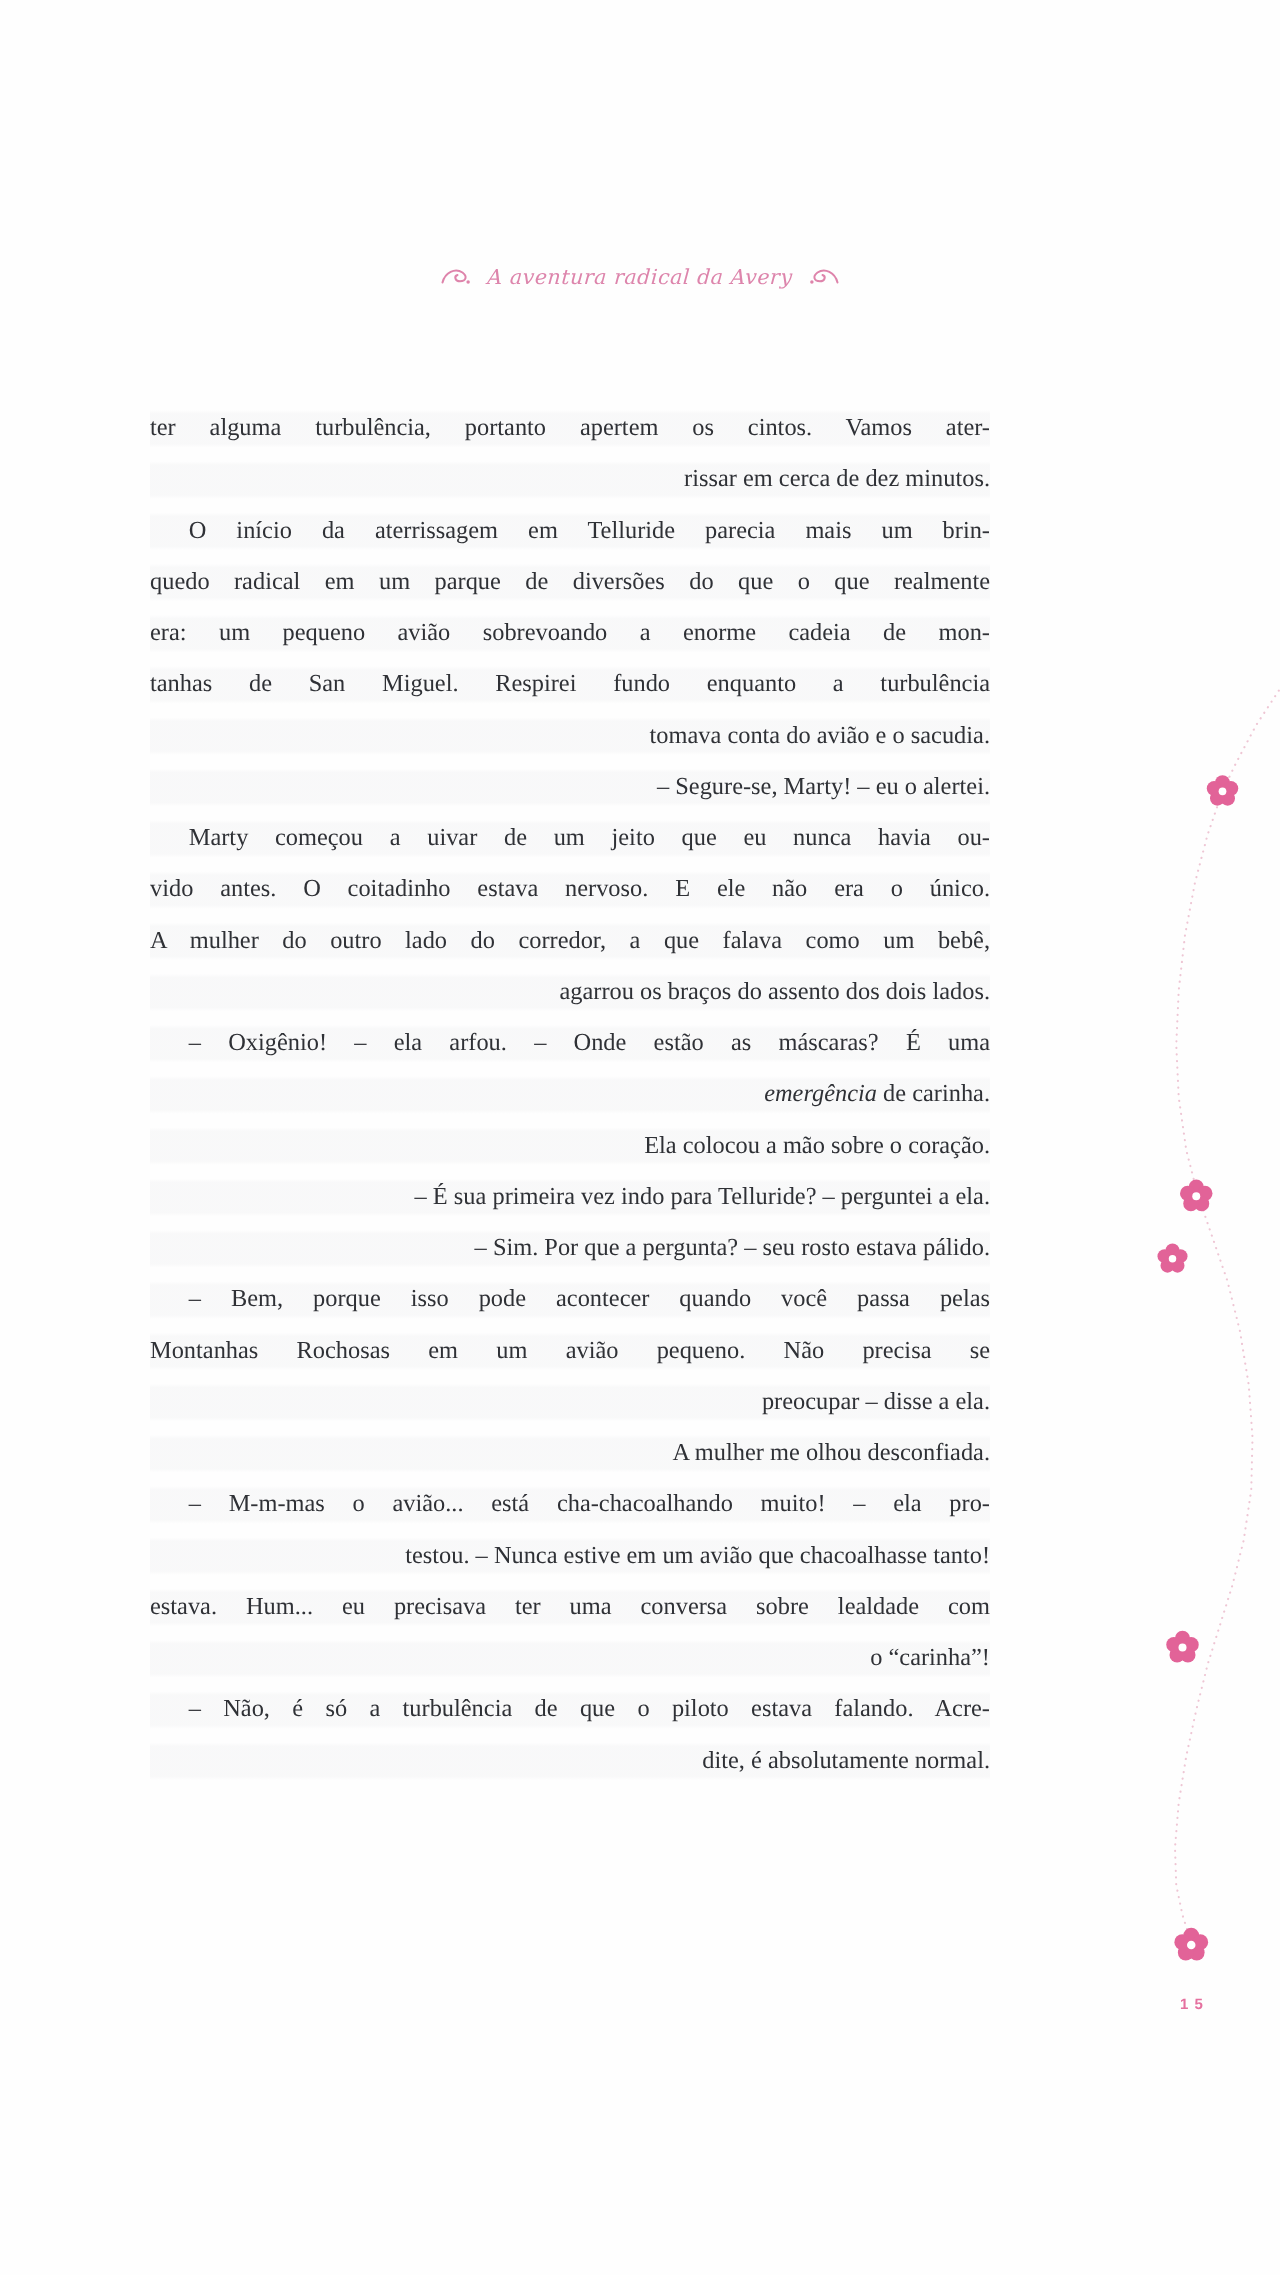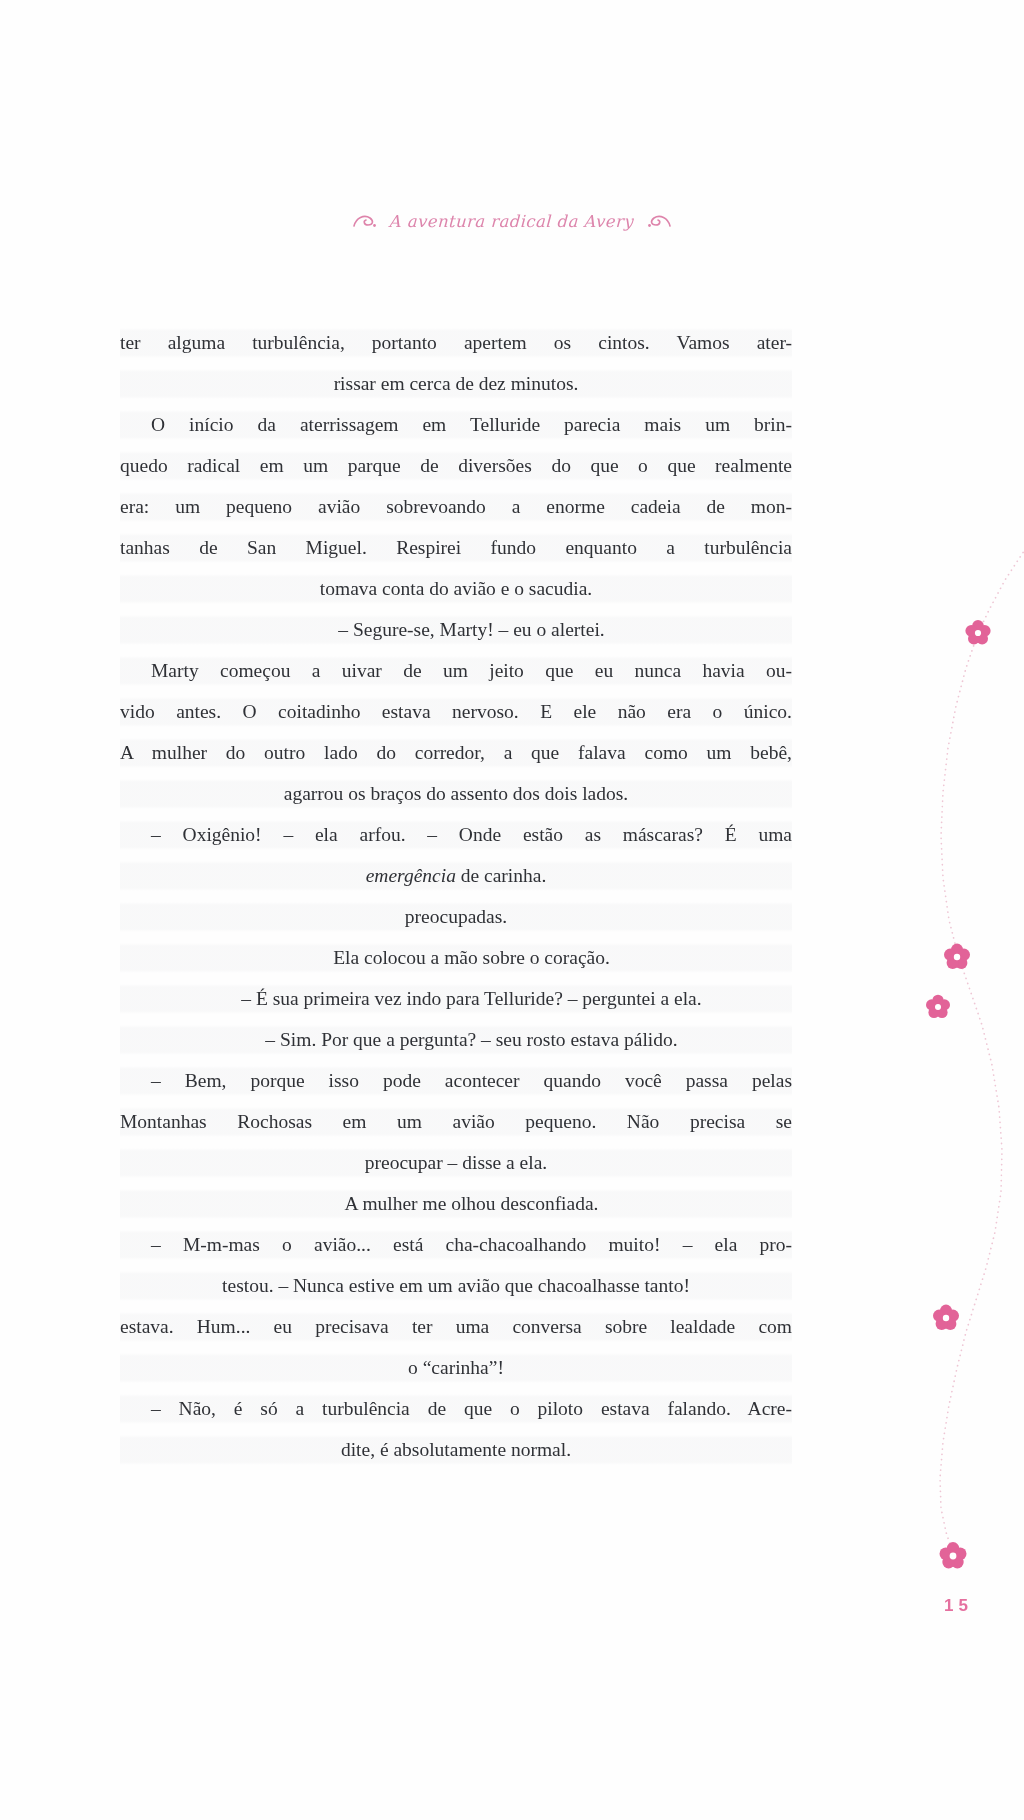--- a/index.html
+++ b/index.html
@@ -44,42 +44,42 @@
       rgba(255,255,255,0) 0px, rgba(255,255,255,0) 6px,
       rgba(125,130,142,0.045) 9px, rgba(125,130,142,0.045) 33px,
       rgba(255,255,255,0) 36px, rgba(255,255,255,0) 41px);
   }
   .line {
     height: 41px;
     line-height: 41px;
     font-size: 19.5px;
     white-space: normal;
     overflow: hidden;
-    text-align: center;
+    text-align: right;
   }
   .line.just {
     text-align: justify;
     text-align-last: justify;
   }
   .line.indent { padding-left: 31px; }
   .line.indent.just { padding-left: 0; text-indent: 31px; }
   .ital { font-style: italic; }
   
   .decor {
     position: absolute; inset: 0;
     width: 1024px; height: 1820px;
     pointer-events: none;
   }
   
   .pagenum {
     position: absolute;
     left: 944px; top: 1596px;
     font-family: "Liberation Sans", sans-serif;
     font-weight: bold;
-    font-size: 17px;
+    font-size: 12px;
     letter-spacing: 5px;
     color: var(--accent-pink, #e5709f);
   }
 </style>
 </head>
 <body>
 
 <div class="page">
 
   <div class="header">
@@ -102,21 +102,20 @@
       <div class="line just"><span>era: um pequeno avião sobrevoando a enorme cadeia de mon-</span></div>
       <div class="line just"><span>tanhas de San Miguel. Respirei fundo enquanto a turbulência</span></div>
       <div class="line"><span>tomava conta do avião e o sacudia.</span></div>
       <div class="line indent"><span>– Segure-se, Marty! – eu o alertei.</span></div>
       <div class="line just indent"><span>Marty começou a uivar de um jeito que eu nunca havia ou-</span></div>
       <div class="line just"><span>vido antes. O coitadinho estava nervoso. E ele não era o único.</span></div>
       <div class="line just"><span>A mulher do outro lado do corredor, a que falava como um bebê,</span></div>
       <div class="line"><span>agarrou os braços do assento dos dois lados.</span></div>
       <div class="line just indent"><span>– Oxigênio! – ela arfou. – Onde estão as máscaras? É uma</span></div>
       <div class="line"><span class="ital">emergência</span><span> de carinha.</span></div>
-      <div class="line"><span>preocupadas.</span></div>
       <div class="line indent"><span>Ela colocou a mão sobre o coração.</span></div>
       <div class="line indent"><span>– É sua primeira vez indo para Telluride? – perguntei a ela.</span></div>
       <div class="line indent"><span>– Sim. Por que a pergunta? – seu rosto estava pálido.</span></div>
       <div class="line just indent"><span>– Bem, porque isso pode acontecer quando você passa pelas</span></div>
       <div class="line just"><span>Montanhas Rochosas em um avião pequeno. Não precisa se</span></div>
       <div class="line"><span>preocupar – disse a ela.</span></div>
       <div class="line indent"><span>A mulher me olhou desconfiada.</span></div>
       <div class="line just indent"><span>– M-m-mas o avião... está cha-chacoalhando muito! – ela pro-</span></div>
       <div class="line"><span>testou. – Nunca estive em um avião que chacoalhasse tanto!</span></div>
       <div class="line just"><span>estava. Hum... eu precisava ter uma conversa sobre lealdade com</span></div>

